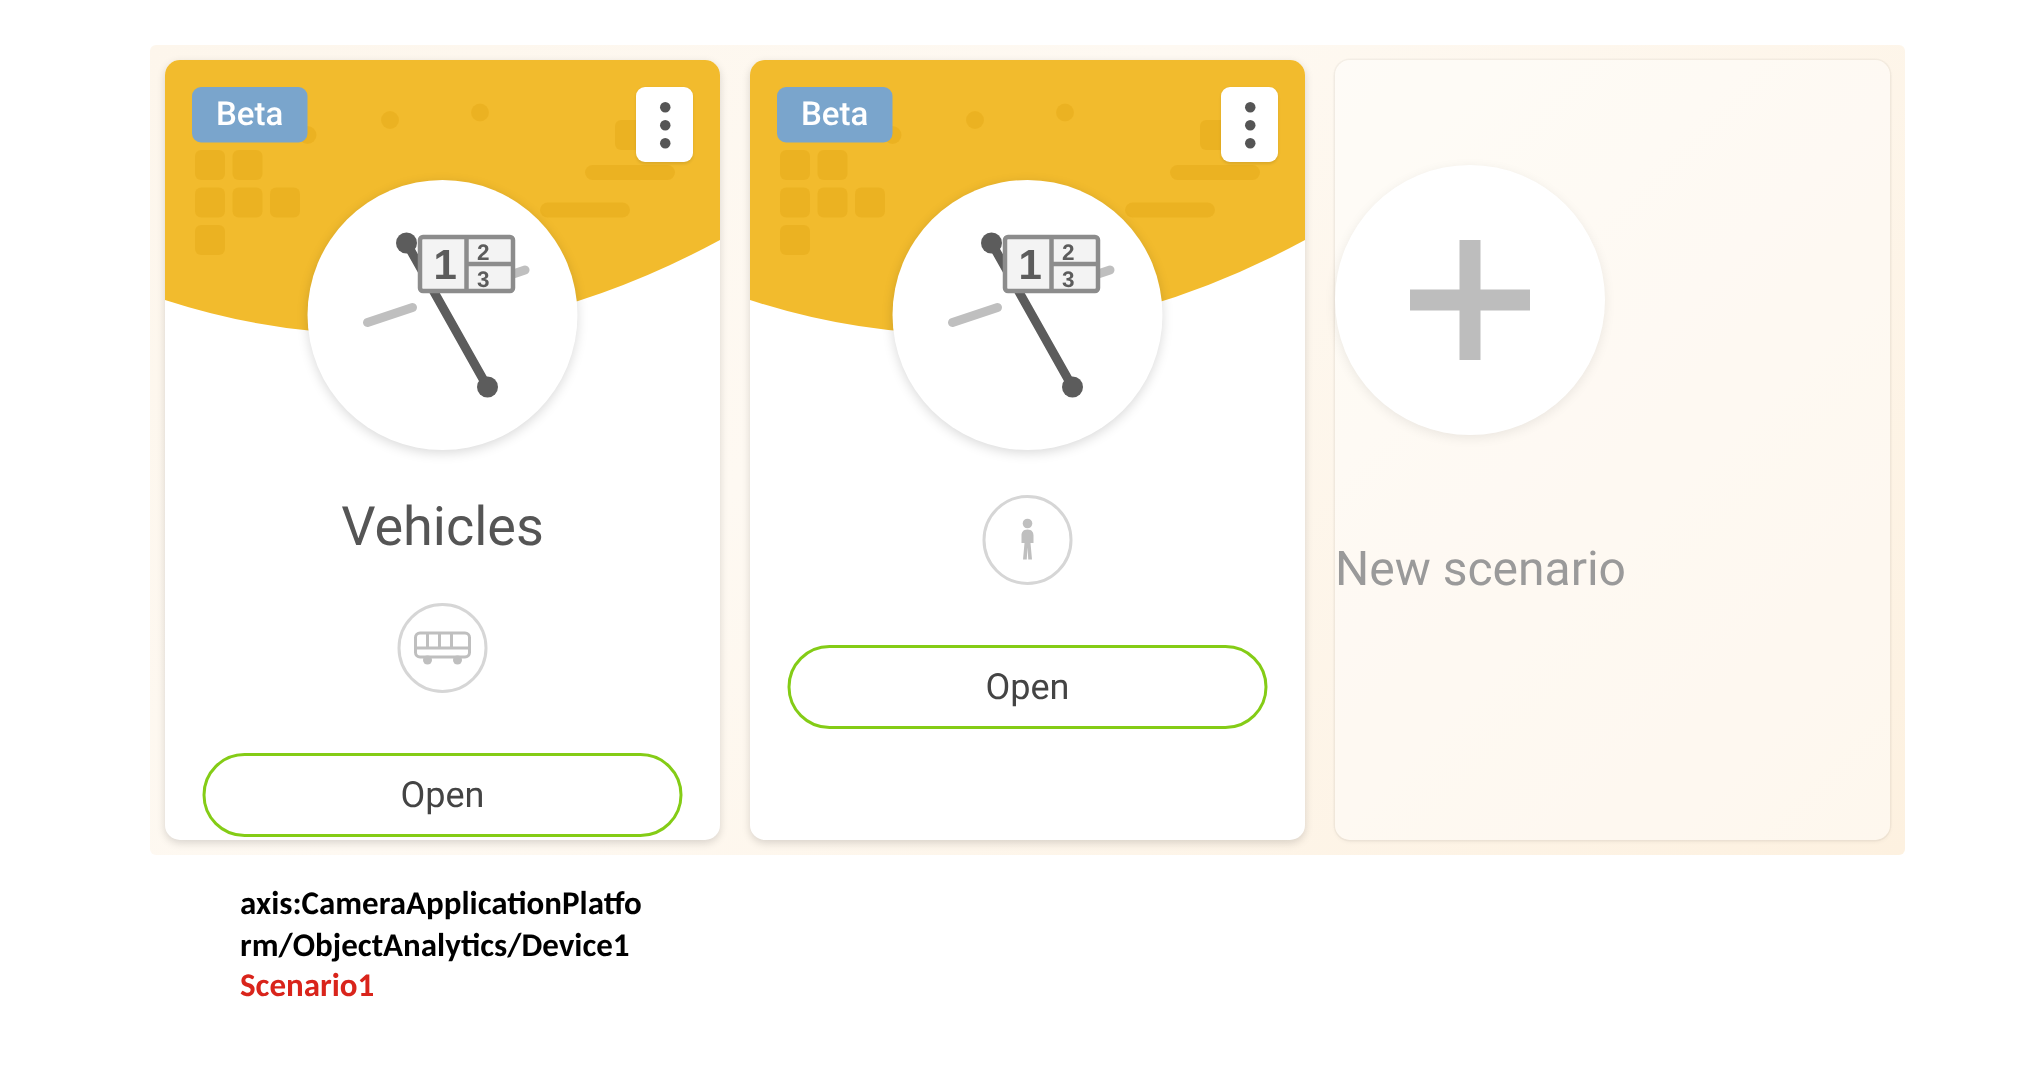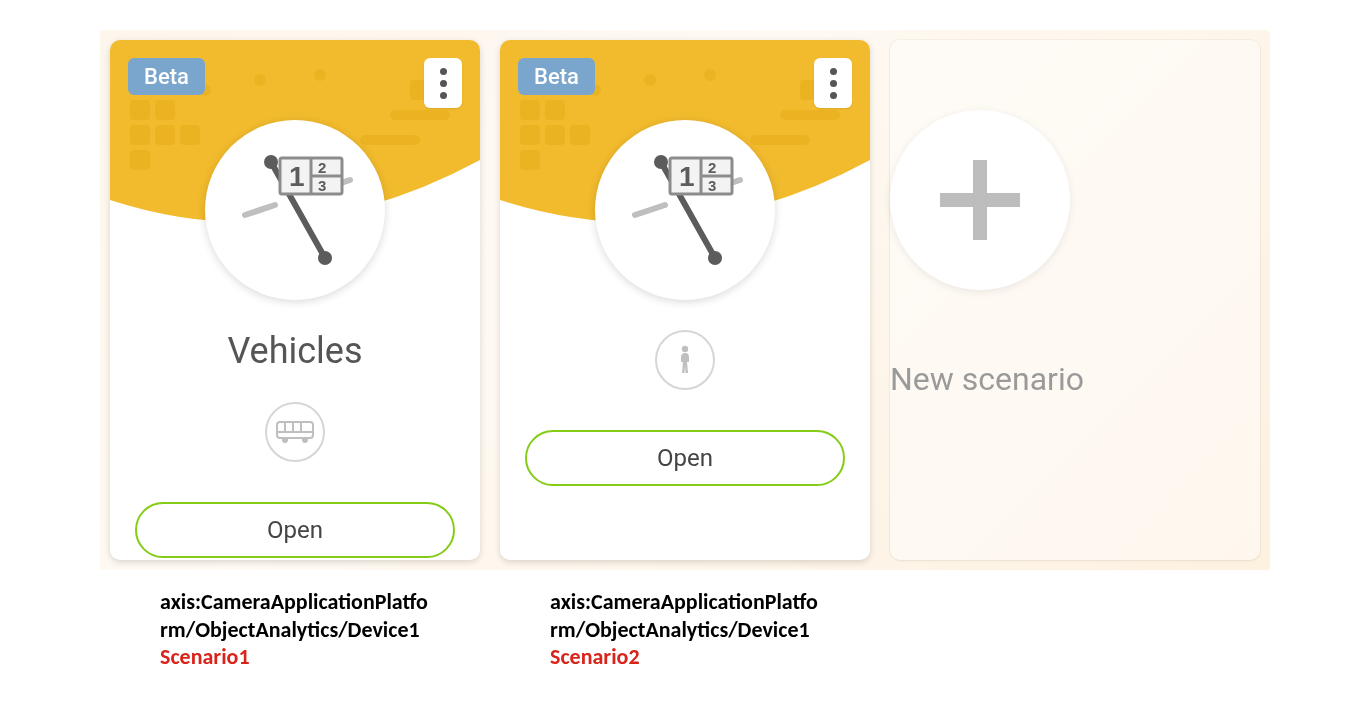--- a/index.html
+++ b/index.html
@@ -319,18 +319,15 @@
       </div>
       <div class="new-label">New scenario</div>
     </div>
 
   </div>
 
   <div class="captions">
     <div class="caption">
       <span>axis:CameraApplicationPlatform/ObjectAnalytics/Device1</span><span class="red">Scenario1</span>
     </div>
-    <div class="caption">
-      <span>axis:CameraApplicationPlatform/ObjectAnalytics/Device1</span><span class="red">Scenario2</span>
-    </div>
   </div>
 
 </div>
 
 </body></html>

